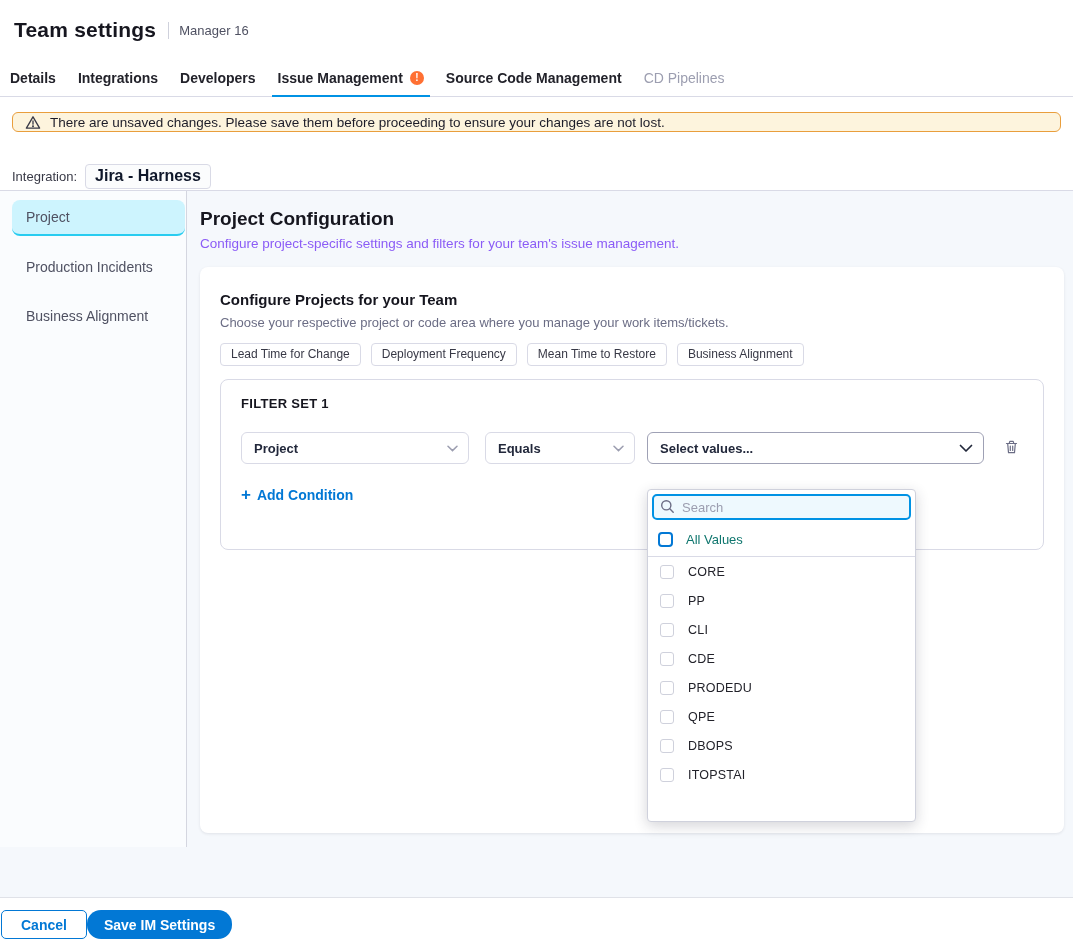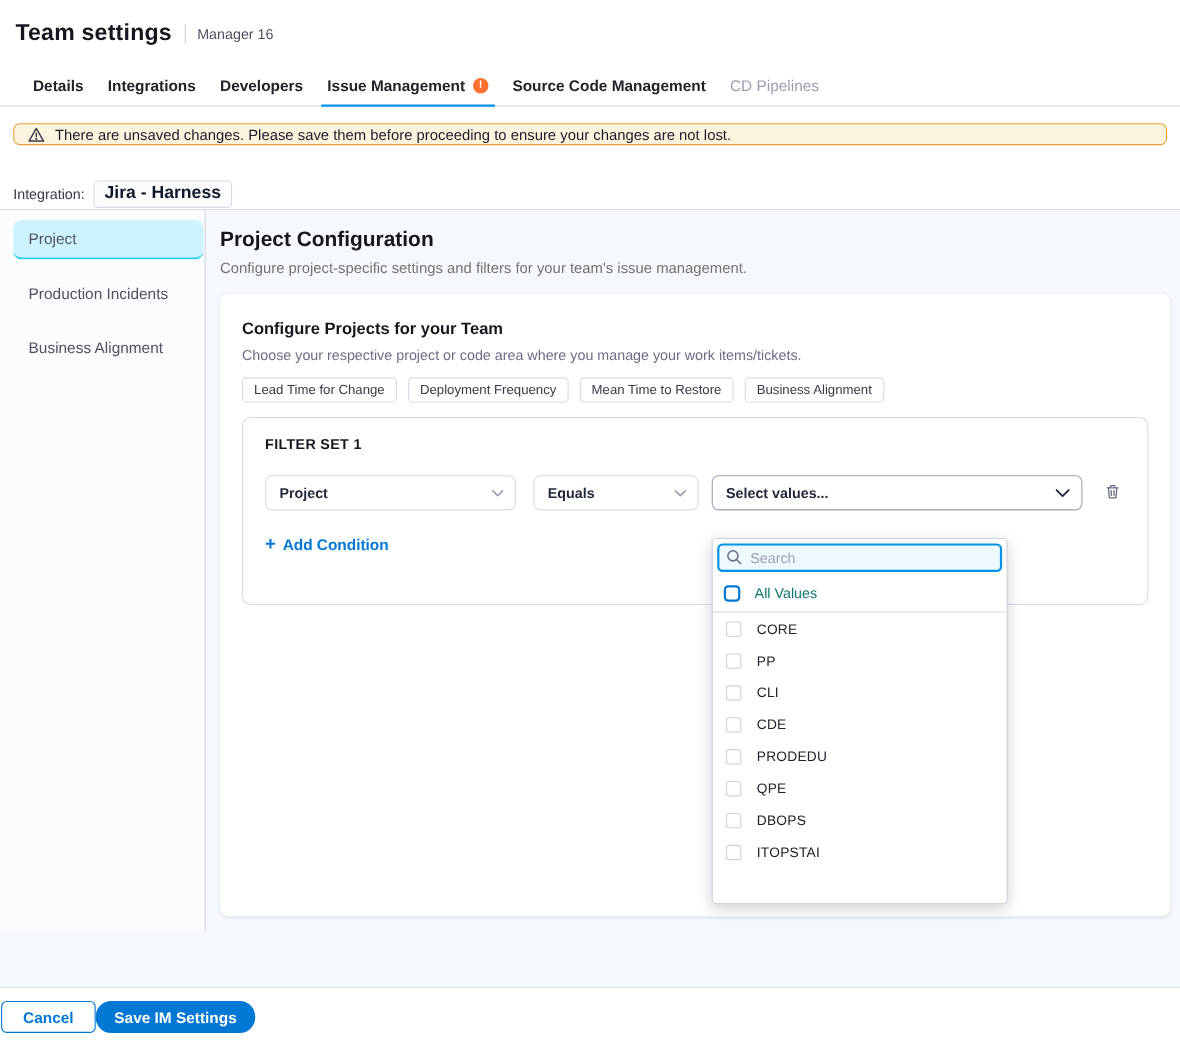--- a/index.html
+++ b/index.html
@@ -15,21 +15,21 @@
 
   
   .page-header { position:absolute; top:0; left:0; width:100%; height:59px; background:#fff;
     display:flex; align-items:center; padding-left:14px; }
   .page-title { font-size:21px; font-weight:bold; color:#16161f; letter-spacing:.2px; }
   .title-sep { width:1px; height:17px; background:#cfd1dc; margin:2px 10px 0 12px; }
   .page-sub { font-size:13px; color:#4f5162; margin-top:2px; }
 
   
   .tabbar { position:absolute; top:59px; left:0; width:100%; height:38px; background:#fff;
-    border-bottom:1px solid #d9dae6; display:flex; align-items:stretch; gap:10px; padding-left:24px; }
+    border-bottom:1px solid #d9dae6; display:flex; align-items:stretch; gap:10px; padding-left:4px; }
   .tab { font-size:14px; font-weight:600; color:#22222a; display:flex; align-items:center; gap:7px;
     position:relative; padding:0 6px; cursor:pointer; }
   .tab.active::after { content:""; position:absolute; left:0; right:0; bottom:-1px; height:2px; background:#0092e4; }
   .tab.disabled { color:#9c9eb0; font-weight:500; }
   .tab-badge { width:14px; height:14px; border-radius:50%; background:#ff7033; color:#fff;
     font-size:10px; font-weight:bold; display:flex; align-items:center; justify-content:center; line-height:1; }
 
   
   .banner { position:absolute; top:112px; left:12px; width:1049px; height:20px;
     background:#fdf4dd; border:1px solid #e99e3c; border-radius:6px;
@@ -47,21 +47,21 @@
   
   .content { position:absolute; top:191px; left:0; width:100%; height:706px; background:#f5f8fc; }
   .sidebar { position:absolute; top:0; left:0; width:187px; height:656px;
     background:#fafcfe; border-right:1px solid #d4d6e0; padding-top:9px; }
   .nav-item { width:173px; margin:0 0 13px 12px; height:36px; display:flex; align-items:center;
     padding-left:14px; font-size:14px; color:#4f5162; border-radius:8px; cursor:pointer; }
   .nav-item.active { background:#cdf4fe; border-bottom:2px solid #28ccf0; }
 
   .main { position:absolute; left:187px; top:0; right:0; height:100%; }
   .main-title { position:absolute; left:13px; top:17px; font-size:19px; font-weight:bold; color:#16161f; }
-  .main-sub { position:absolute; left:13px; top:45px; font-size:13.5px; color:#737373; }
+  .main-sub { position:absolute; left:13px; top:45px; font-size:13.5px; color:#8b5cf6; }
 
   .card { position:absolute; left:13px; top:76px; width:864px; height:566px; background:#fff;
     border-radius:8px; box-shadow:0 1px 3px rgba(40,41,61,.10); padding:24px 20px 0 20px; }
   .card-title { font-size:15px; font-weight:bold; color:#16161f; }
   .card-sub { font-size:13px; color:#6b6d85; margin-top:7px; }
   .chips { display:flex; gap:10px; margin-top:13px; }
   .chip { border:1px solid #d9dae6; border-radius:4px; padding:3px 10px 4px; font-size:12px;
     color:#383946; background:#fff; white-space:nowrap; }
 
   .filter-box { margin-top:13px; border:1px solid #d9dae6; border-radius:8px;

